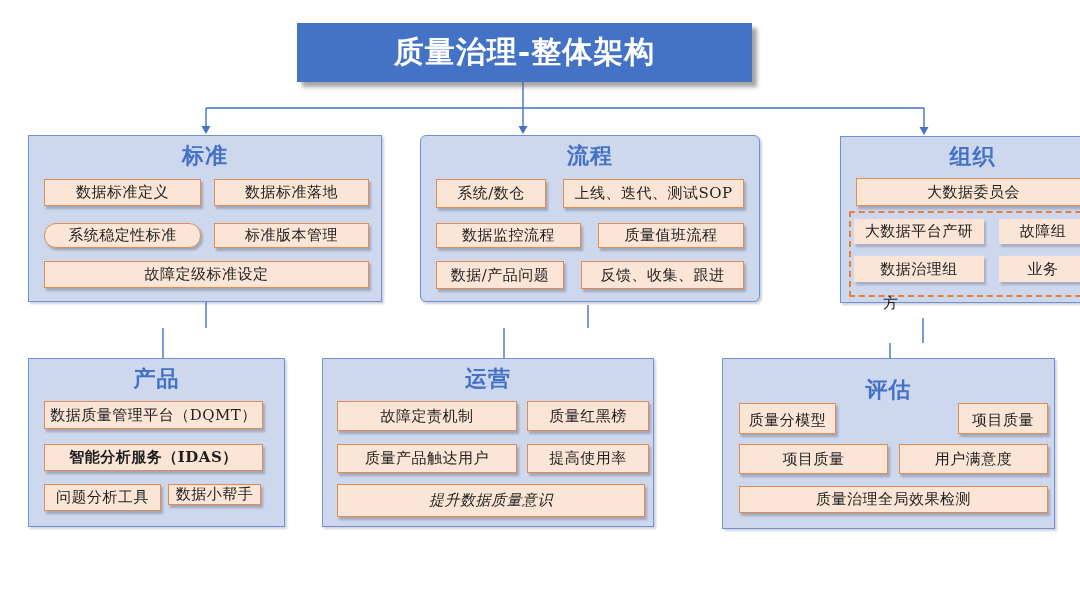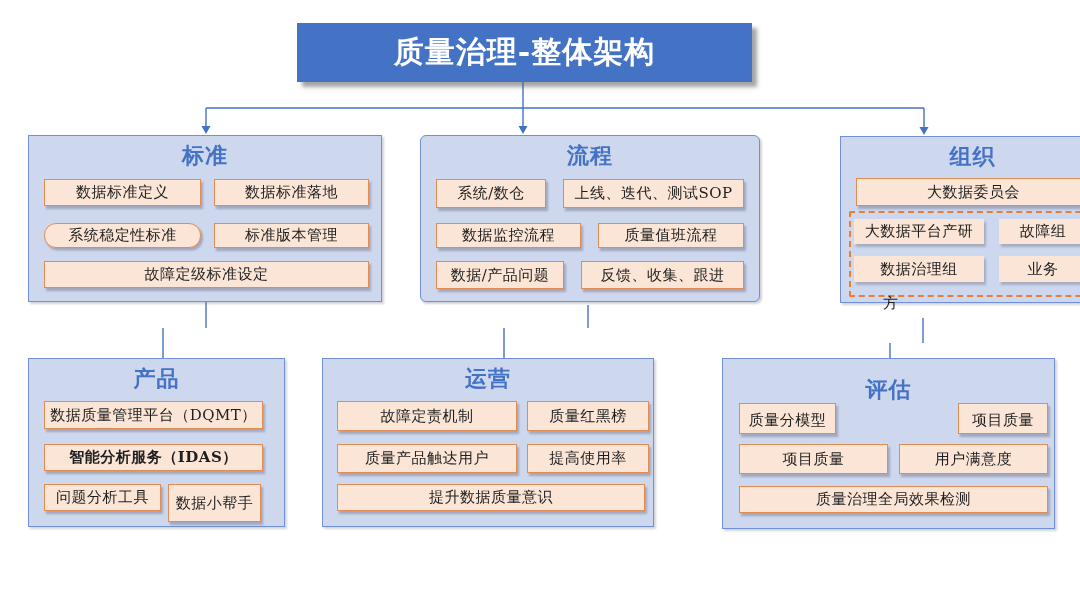--- a/index.html
+++ b/index.html
@@ -124,30 +124,30 @@
     <div class="item noborder" style="left:13px;top:119px;width:130px;height:26px;">数据治理组</div>
     <div class="item noborder" style="left:158px;top:119px;width:88px;height:26px;">业务</div>
     <div class="stray-label" style="left:42px;top:157px;">方</div>
   </div>
 
   <div class="section" id="sec-product">
     <div class="section-title">产品</div>
     <div class="item" style="left:15px;top:42px;width:219px;height:28px;">数据质量管理平台（DQMT）</div>
     <div class="item" style="left:15px;top:85px;width:219px;height:27px;font-weight:bold;">智能分析服务（IDAS）</div>
     <div class="item" style="left:15px;top:125px;width:117px;height:27px;">问题分析工具</div>
-    <div class="item" style="left:139px;top:125px;width:93px;height:38px;">数据小帮手</div>
+    <div class="item" style="left:139px;top:125px;width:93px;height:21px;">数据小帮手</div>
   </div>
 
   <div class="section" id="sec-operations">
     <div class="section-title">运营</div>
     <div class="item" style="left:14px;top:42px;width:180px;height:30px;">故障定责机制</div>
     <div class="item" style="left:204px;top:42px;width:122px;height:30px;">质量红黑榜</div>
     <div class="item" style="left:14px;top:85px;width:180px;height:29px;">质量产品触达用户</div>
     <div class="item" style="left:204px;top:85px;width:122px;height:29px;">提高使用率</div>
-    <div class="item" style="left:14px;top:125px;width:308px;height:27px;">提升数据质量意识</div>
+    <div class="item" style="left:14px;top:125px;width:308px;height:33px;font-style:italic;">提升数据质量意识</div>
   </div>
 
   <div class="section" id="sec-evaluation">
     <div class="section-title">评估</div>
     <div class="item low" style="left:16px;top:44px;width:97px;height:31px;">质量分模型</div>
     <div class="item low" style="left:235px;top:44px;width:90px;height:31px;">项目质量</div>
     <div class="item" style="left:16px;top:85px;width:149px;height:30px;">项目质量</div>
     <div class="item" style="left:176px;top:85px;width:149px;height:30px;">用户满意度</div>
     <div class="item" style="left:16px;top:127px;width:309px;height:27px;">质量治理全局效果检测</div>
   </div>

